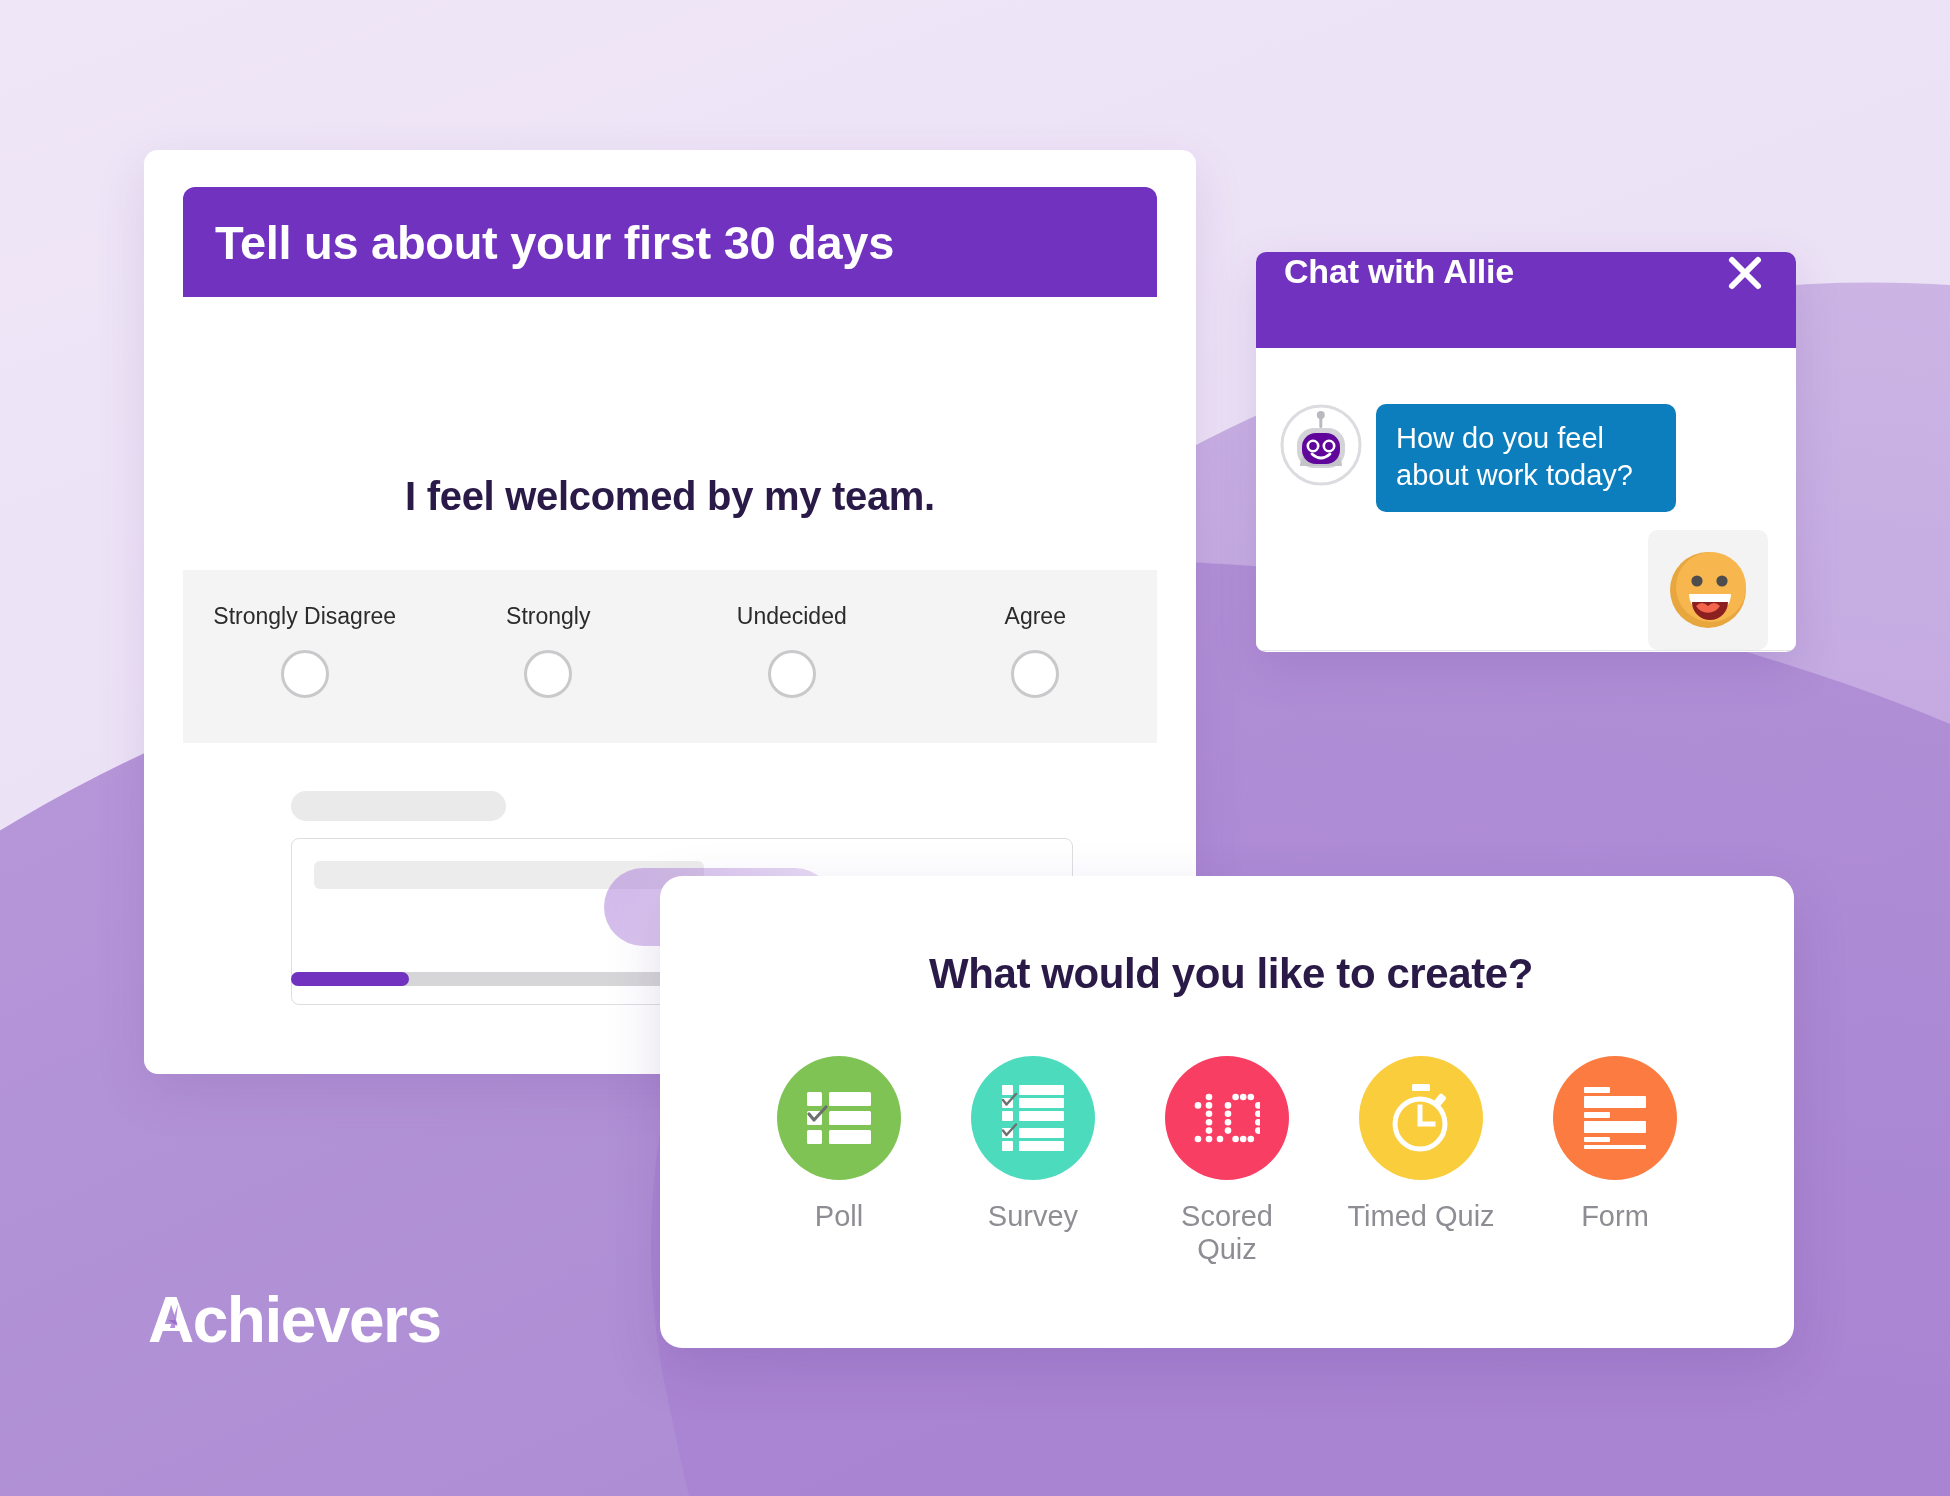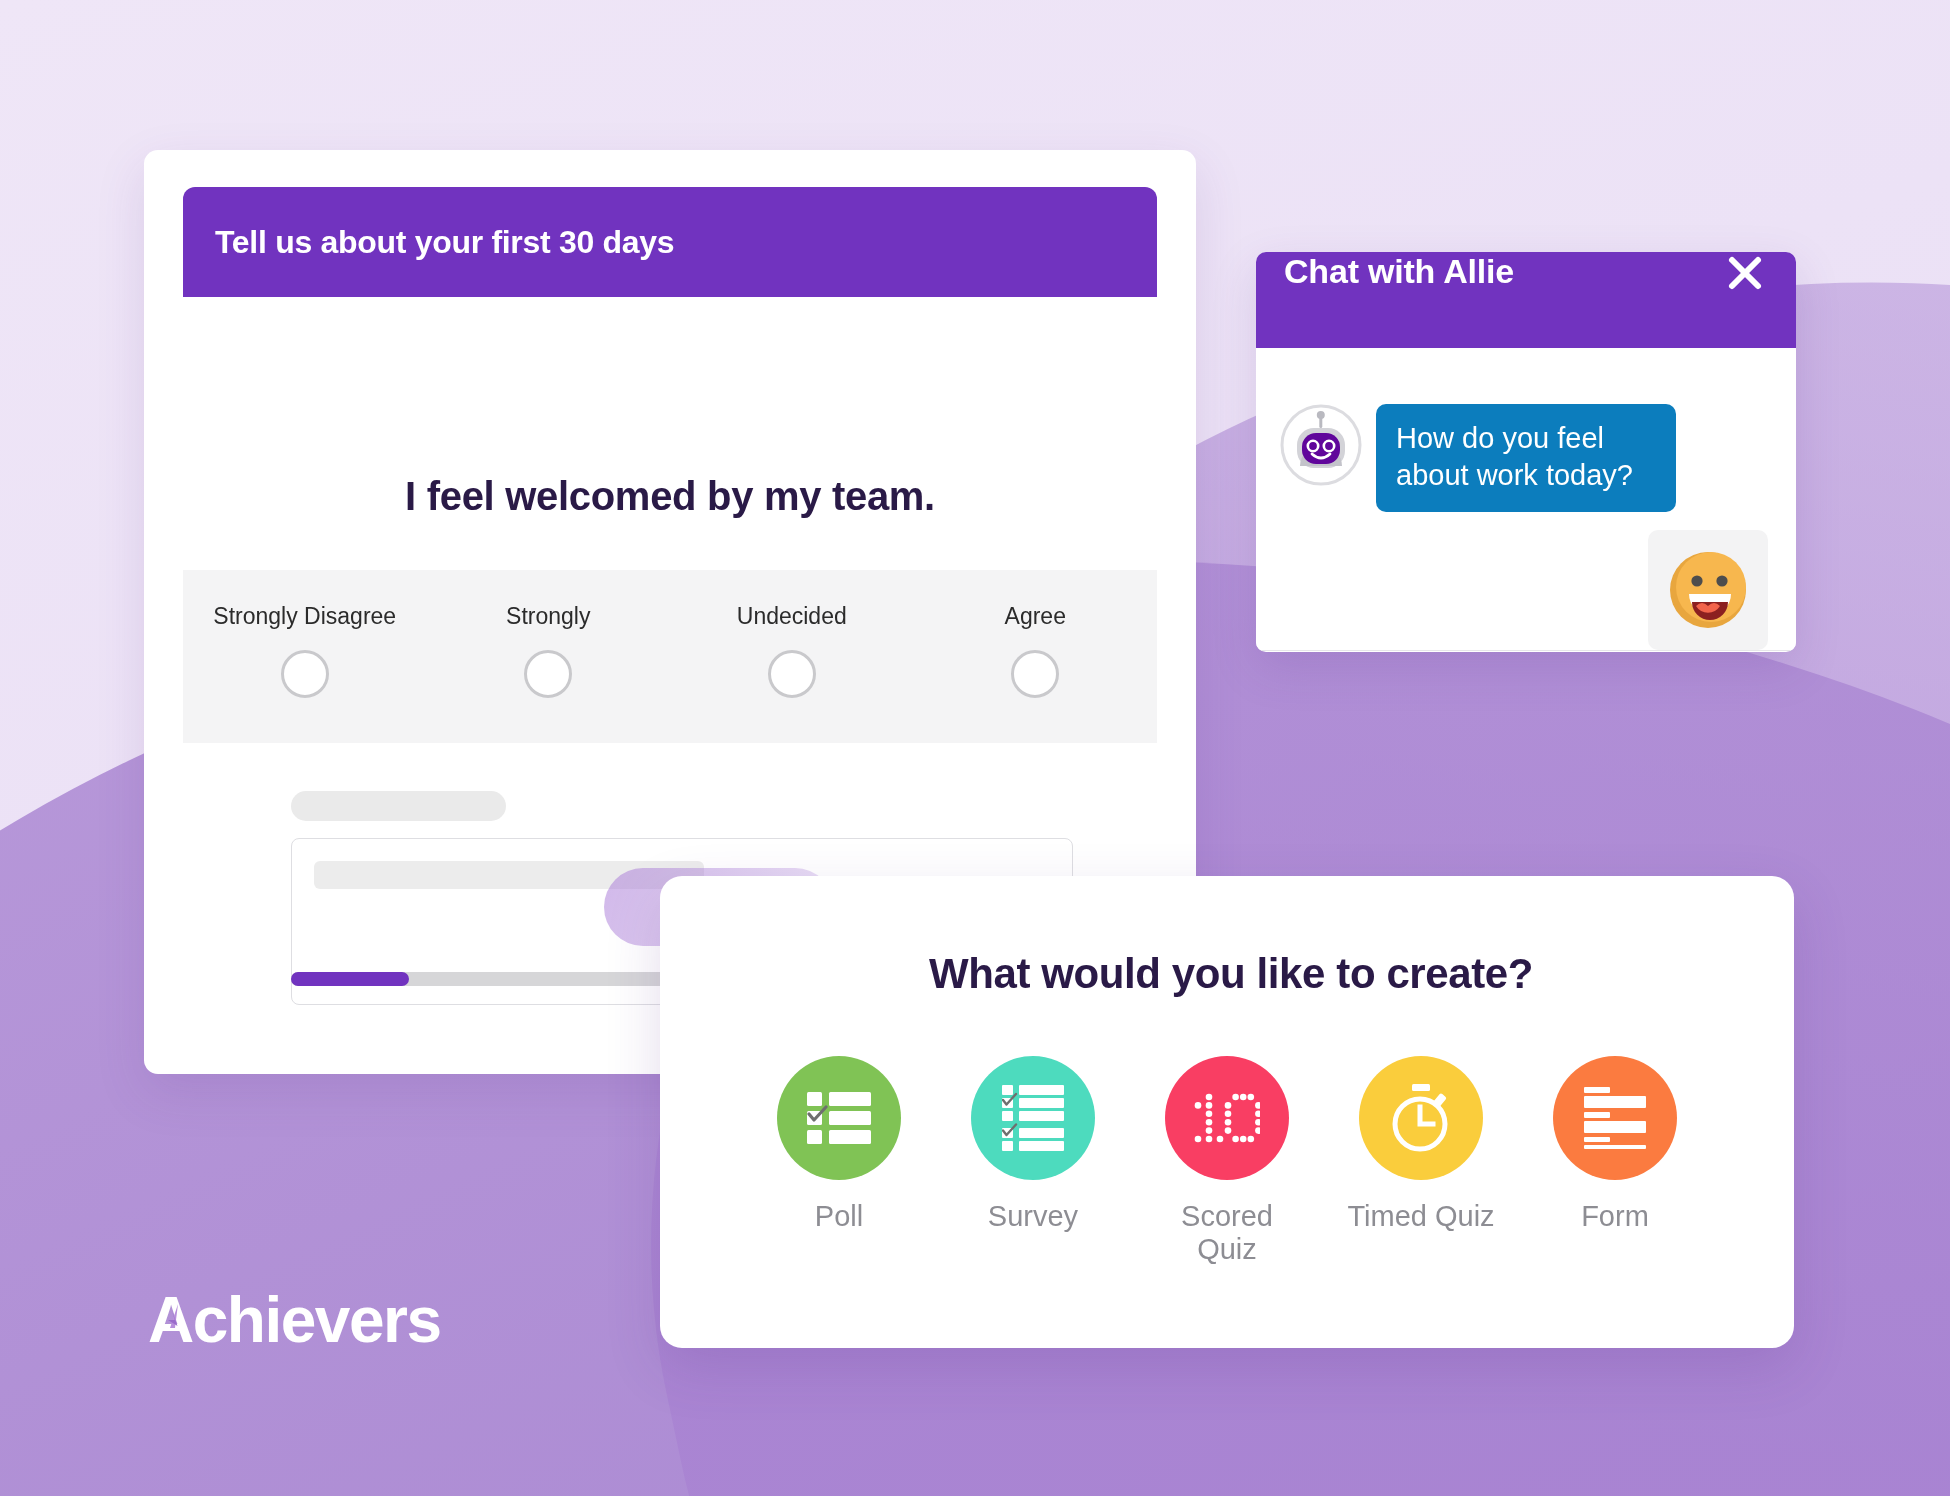--- a/index.html
+++ b/index.html
@@ -59,21 +59,21 @@
     width: 974px;
     height: 110px;
     background: #7133bf;
     border-radius: 12px 12px 0 0;
     display: flex;
     align-items: center;
     padding-left: 32px;
   }
   .survey-head-title {
     color: #ffffff;
-    font-size: 32px;
+    font-size: 47px;
     font-weight: bold;
     letter-spacing: -0.3px;
   }
   .survey-question {
     position: absolute;
     top: 324px;
     left: 0;
     width: 100%;
     text-align: center;
     font-size: 40px;

